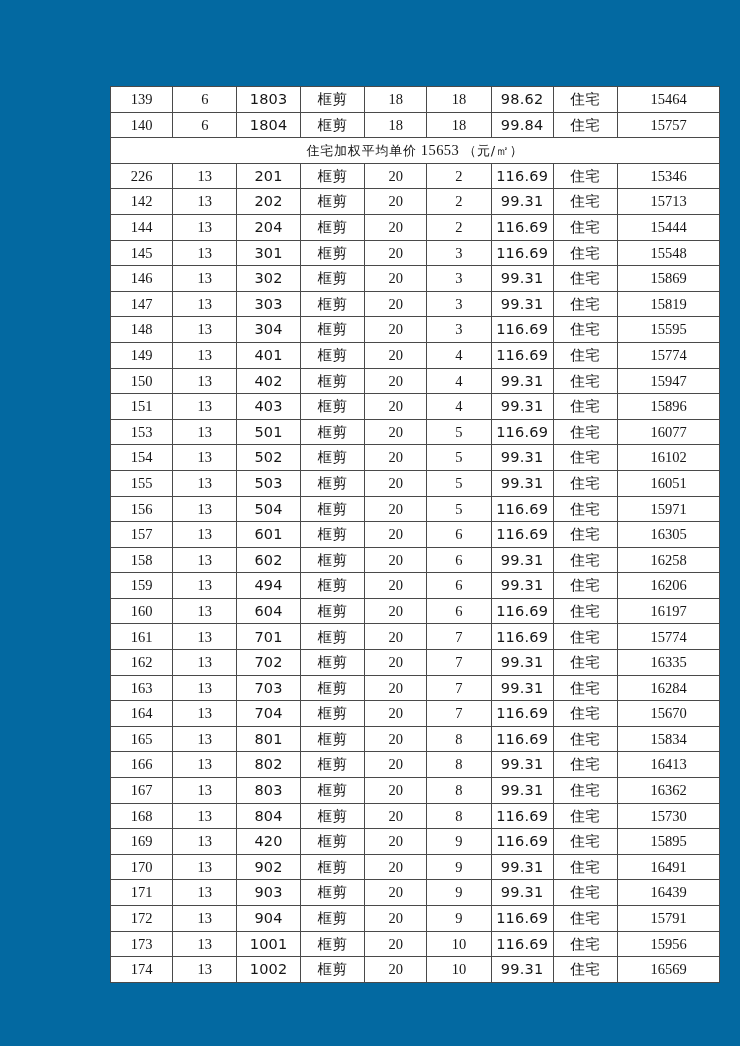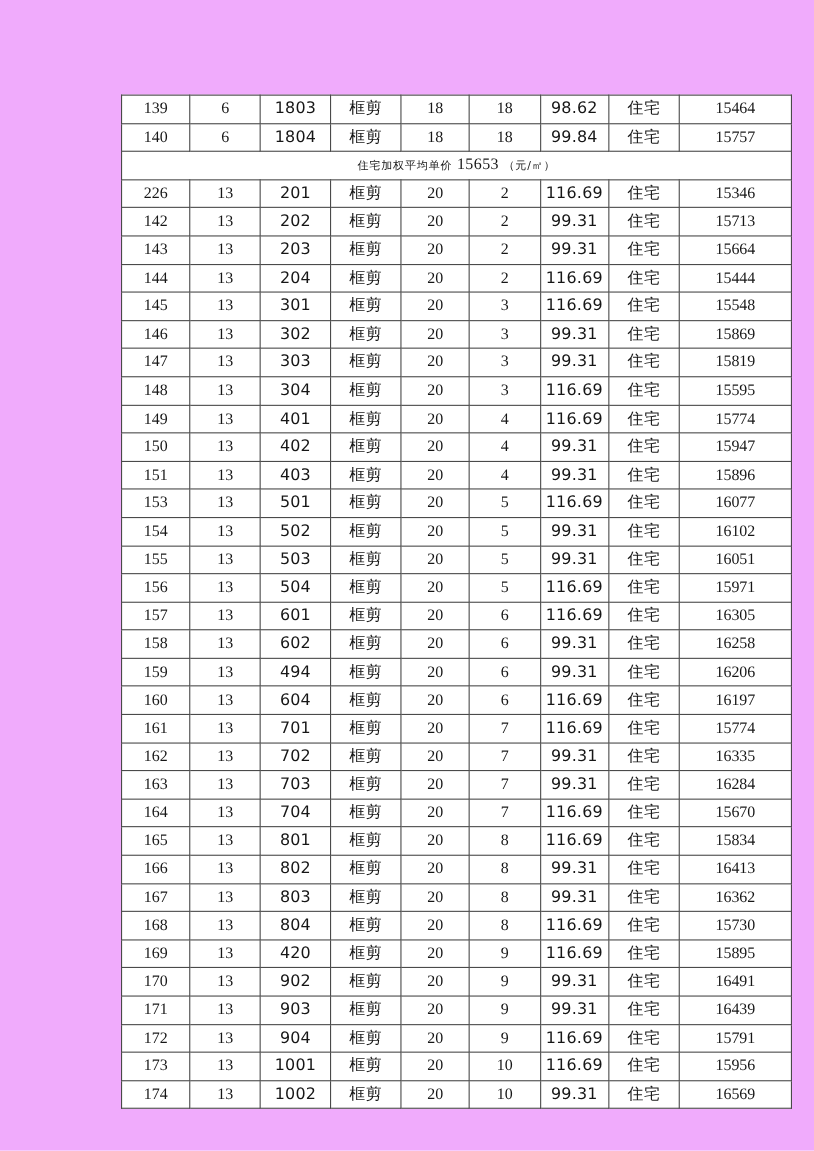--- a/index.html
+++ b/index.html
@@ -15,21 +15,21 @@
     color: #1a1a1a;
     overflow: hidden;
   }
 
   #page {
     position: absolute;
     left: 0;
     top: 0;
     width: 740px;
     height: 1046px;
-    background: #f0abfc;
+    background: #0369a1;
   }
 
   #table-wrap {
     position: absolute;
     left: 110px;
     top: 86px;
     width: 610px;
   }
 
   table.price-table {
@@ -80,21 +80,21 @@
   }
 
   td.summary {
     font-family: "Liberation Serif", "DejaVu Serif", serif;
     font-size: 15px;
     letter-spacing: 0.4px;
     text-align: center;
   }
   td.summary .cjk-inline {
     font-family: "DejaVu Sans", sans-serif;
-    font-size: 10px;
+    font-size: 13px;
     letter-spacing: 0.8px;
   }
 </style>
 </head>
 <body>
 
 <div id="page">
   <div id="table-wrap">
     <table class="price-table">
       <colgroup>
@@ -150,31 +150,20 @@
             <td class="num">13</td>
             <td class="num-mono">202</td>
             <td class="cjk">框剪</td>
             <td class="num">20</td>
             <td class="num">2</td>
             <td class="num-mono">99.31</td>
             <td class="cjk">住宅</td>
             <td class="num">15713</td>
           </tr>
           <tr>
-            <td class="num">143</td>
-            <td class="num">13</td>
-            <td class="num-mono">203</td>
-            <td class="cjk">框剪</td>
-            <td class="num">20</td>
-            <td class="num">2</td>
-            <td class="num-mono">99.31</td>
-            <td class="cjk">住宅</td>
-            <td class="num">15664</td>
-          </tr>
-          <tr>
             <td class="num">144</td>
             <td class="num">13</td>
             <td class="num-mono">204</td>
             <td class="cjk">框剪</td>
             <td class="num">20</td>
             <td class="num">2</td>
             <td class="num-mono">116.69</td>
             <td class="cjk">住宅</td>
             <td class="num">15444</td>
           </tr>

